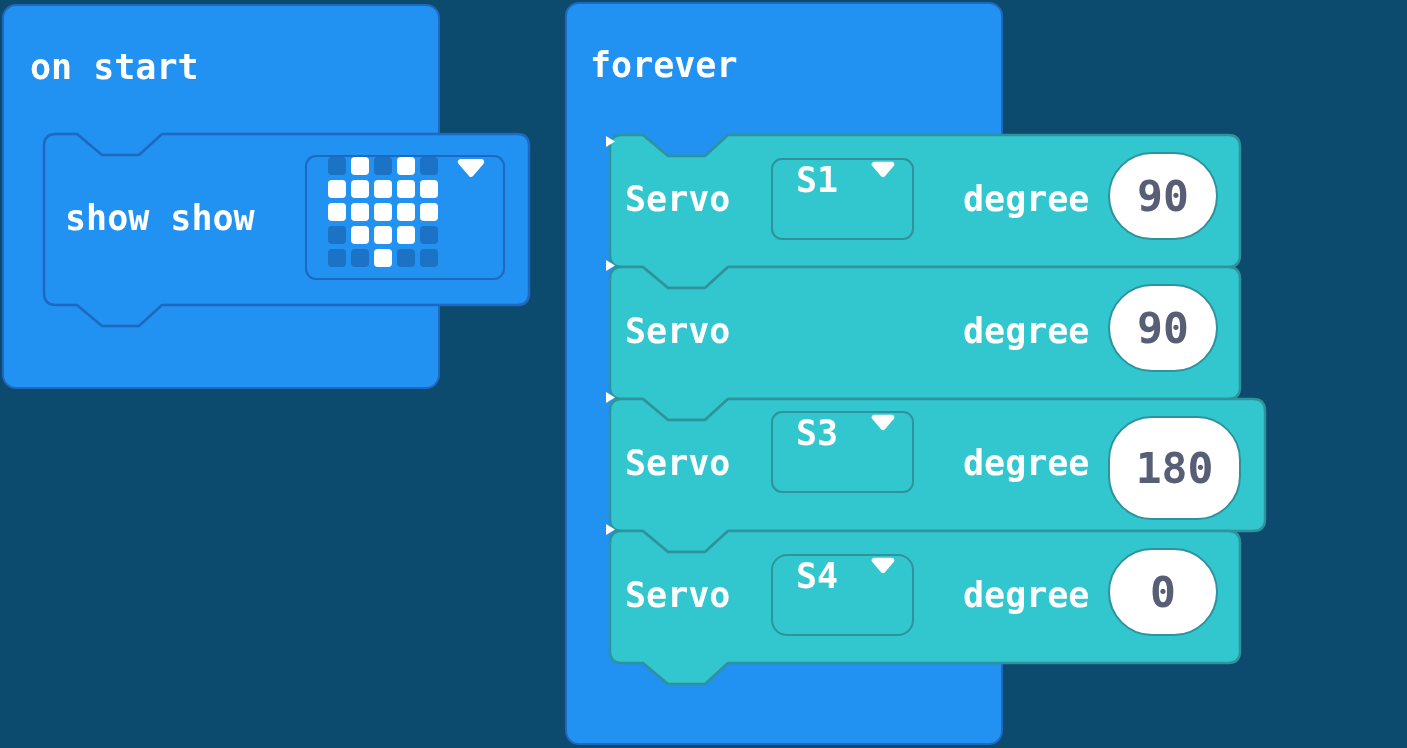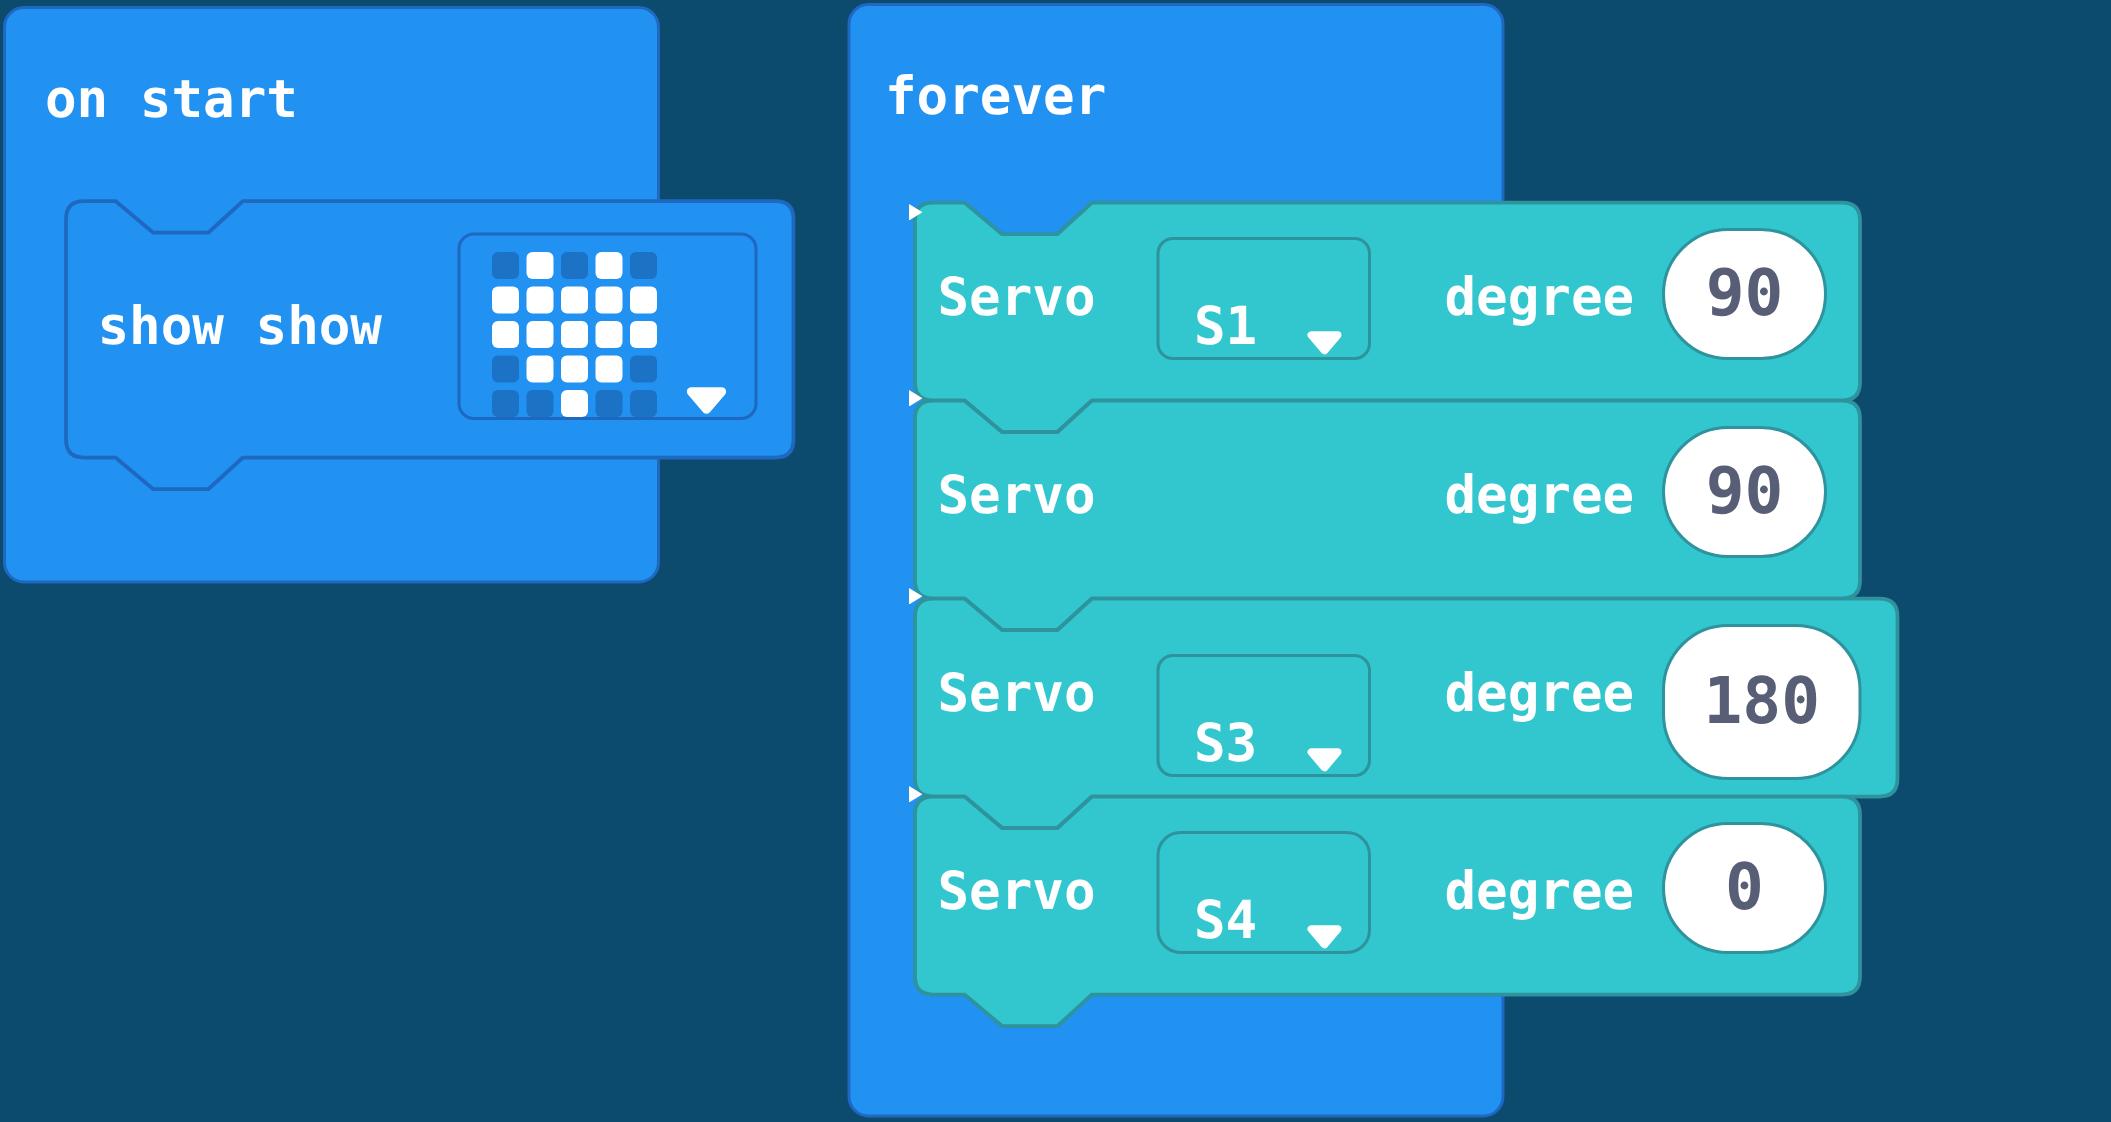--- a/index.html
+++ b/index.html
@@ -24,21 +24,21 @@
     box-sizing:border-box;
   }
   .blk-label{color:#fff;font-size:35px;white-space:pre;}
   .row-label{top:0;height:132px;display:flex;align-items:center;}
   .tall-label{top:0;height:171px;display:flex;align-items:center;}
   .svg-shape{display:block;overflow:visible;}
   .blue-path{fill:var(--blue);stroke:var(--blueline);stroke-width:2.5;stroke-linejoin:round;}
   .teal-path{fill:var(--teal);stroke:var(--tealline);stroke-width:2.5;stroke-linejoin:round;}
   .dd{
     position:absolute;box-sizing:border-box;border-radius:11px;
-    display:flex;align-items:flex-end;justify-content:space-between;
+    display:flex;align-items:flex-start;justify-content:space-between;
   }
   .dd.blue{border:2px solid var(--blueline);}
   .dd.teal{border:2px solid var(--tealline);}
   .pill{
     position:absolute;background:#fff;border:2.5px solid var(--tealline);
     border-radius:44px;box-sizing:border-box;
     display:flex;align-items:center;justify-content:center;
     color:var(--numtext);font-size:43px;
   }
   .led-grid{display:grid;grid-template-columns:repeat(5,18px);grid-auto-rows:18px;gap:5px;}
@@ -125,21 +125,21 @@
     <div class="abs blk-label row-label" style="left:17px;">Servo</div>
     <div class="abs blk-label row-label" style="left:355px;">degree</div>
     <div class="pill" style="left:500px;top:19px;width:110px;height:88px;">90</div>
   </div>
 
   <div class="abs" style="left:608px;top:397px;width:680px;height:158px;">
     <svg class="svg-shape" width="659" height="158" viewBox="-2 -2 659 158">
       <path class="teal-path" d="M 0 12 Q 0 0 12 0 L 33 0 L 58 21 L 95 21 L 118 0 L 643 0 Q 655 0 655 12 L 655 120 Q 655 132 643 132 L 118 132 L 95 153 L 58 153 L 33 132 L 12 132 Q 0 132 0 120 Z"></path>
     </svg>
     <div class="abs blk-label row-label" style="left:17px;">Servo</div>
-    <div class="dd teal" style="left:163px;top:39px;width:143px;height:82px;padding:12px 15px 0 23px;">
+    <div class="dd teal" style="left:163px;top:14px;width:143px;height:82px;padding:0 15px 0 23px;">
       <div class="blk-label">S3</div>
       <svg class="chev" width="28" height="19" viewBox="0 0 36 26">
           <path d="M6 6 L30 6 L18 20 Z"></path>
         </svg>
     </div>
     <div class="abs blk-label row-label" style="left:355px;">degree</div>
     <div class="pill" style="left:500px;top:19px;width:133px;height:104px;">180</div>
   </div>
 
   <div class="abs" style="left:608px;top:529px;width:660px;height:158px;">

